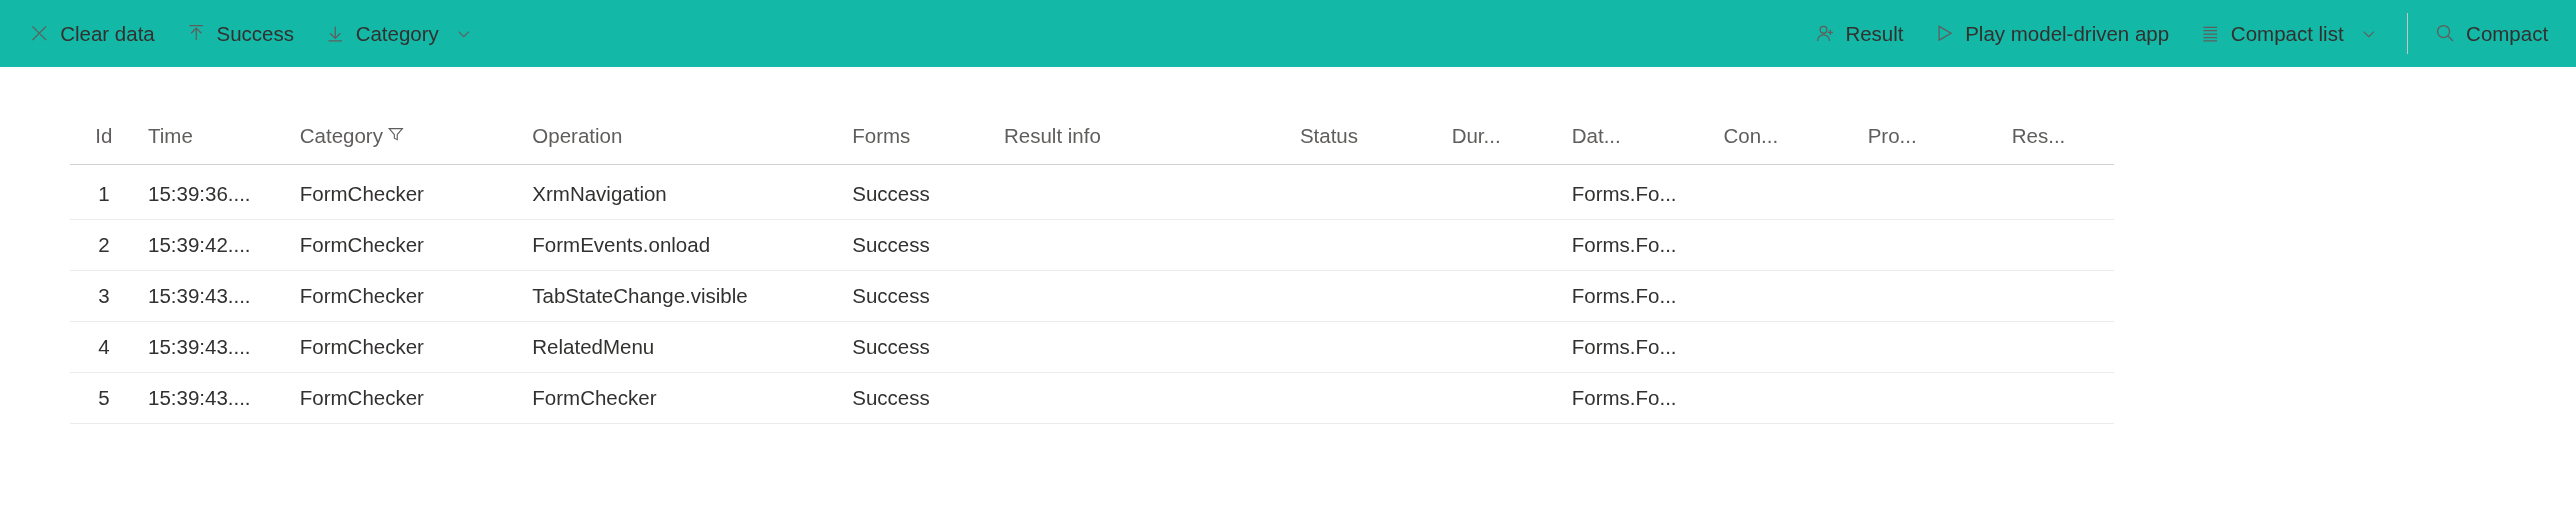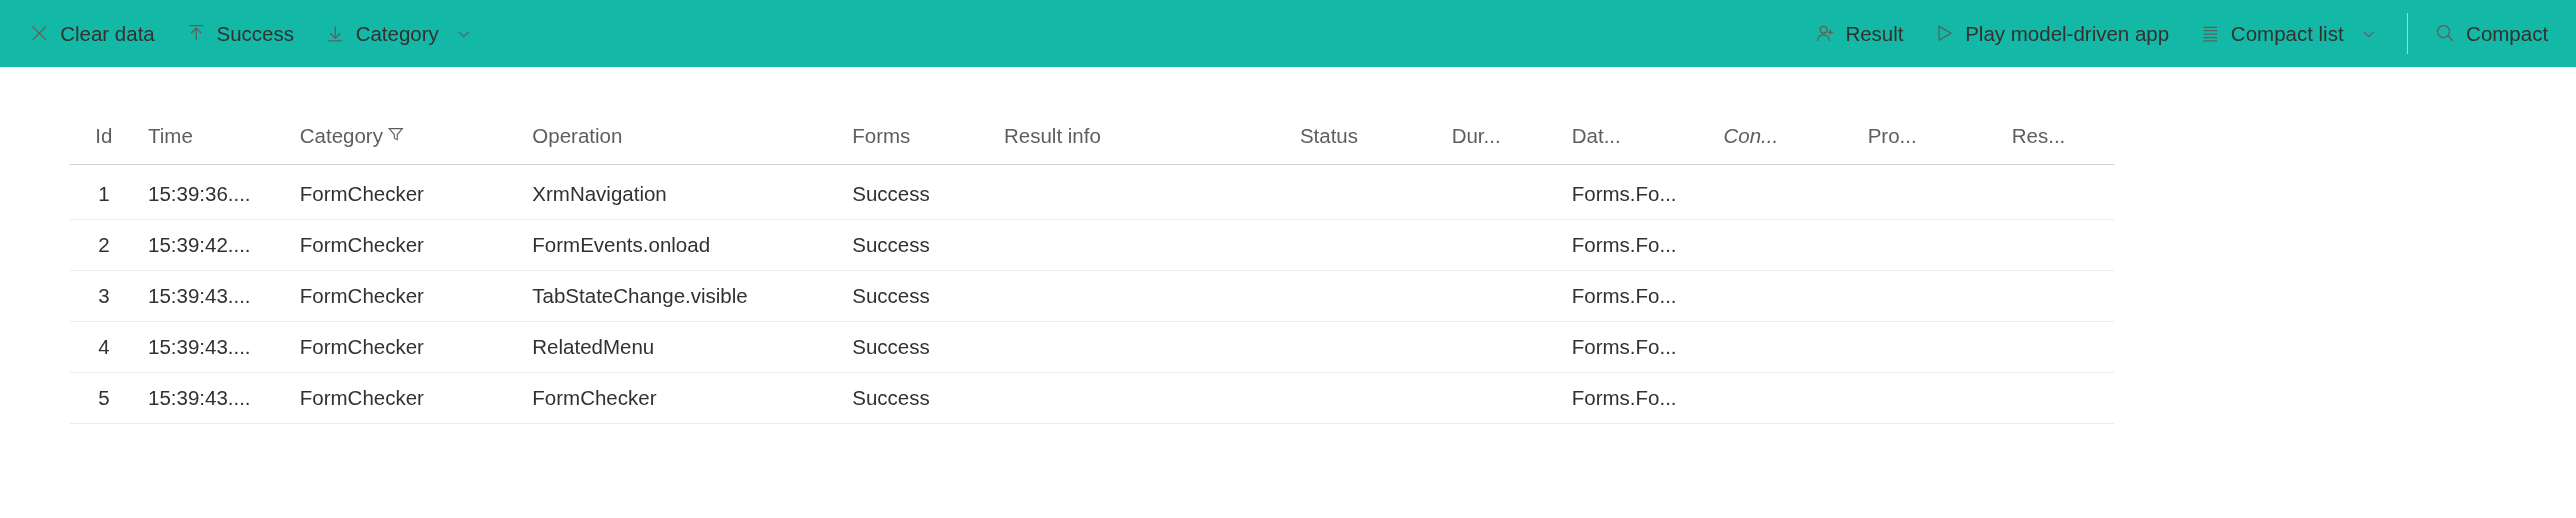--- a/index.html
+++ b/index.html
@@ -89,21 +89,21 @@
     }
     .col-id { width: 62px; text-align: center; }
     .col-time { width: 139px; }
     .col-category { width: 213px; }
     .col-operation { width: 293px; }
     .col-result { width: 139px; }
     .col-resultinfo { width: 271px; }
     .col-status { width: 139px; }
     .col-duration { width: 110px; }
     .col-data { width: 139px; }
-    .col-conn { width: 132px; font-style: italic; }
+    .col-conn { width: 132px; }
     .col-prop { width: 132px; }
     .col-res { width: 103px; }
     .filter-icon-inline {
       display: inline-block;
       vertical-align: middle;
       margin-left: 4.4px;
     }
     .th-inner {
       display: flex;
       align-items: flex-end;

